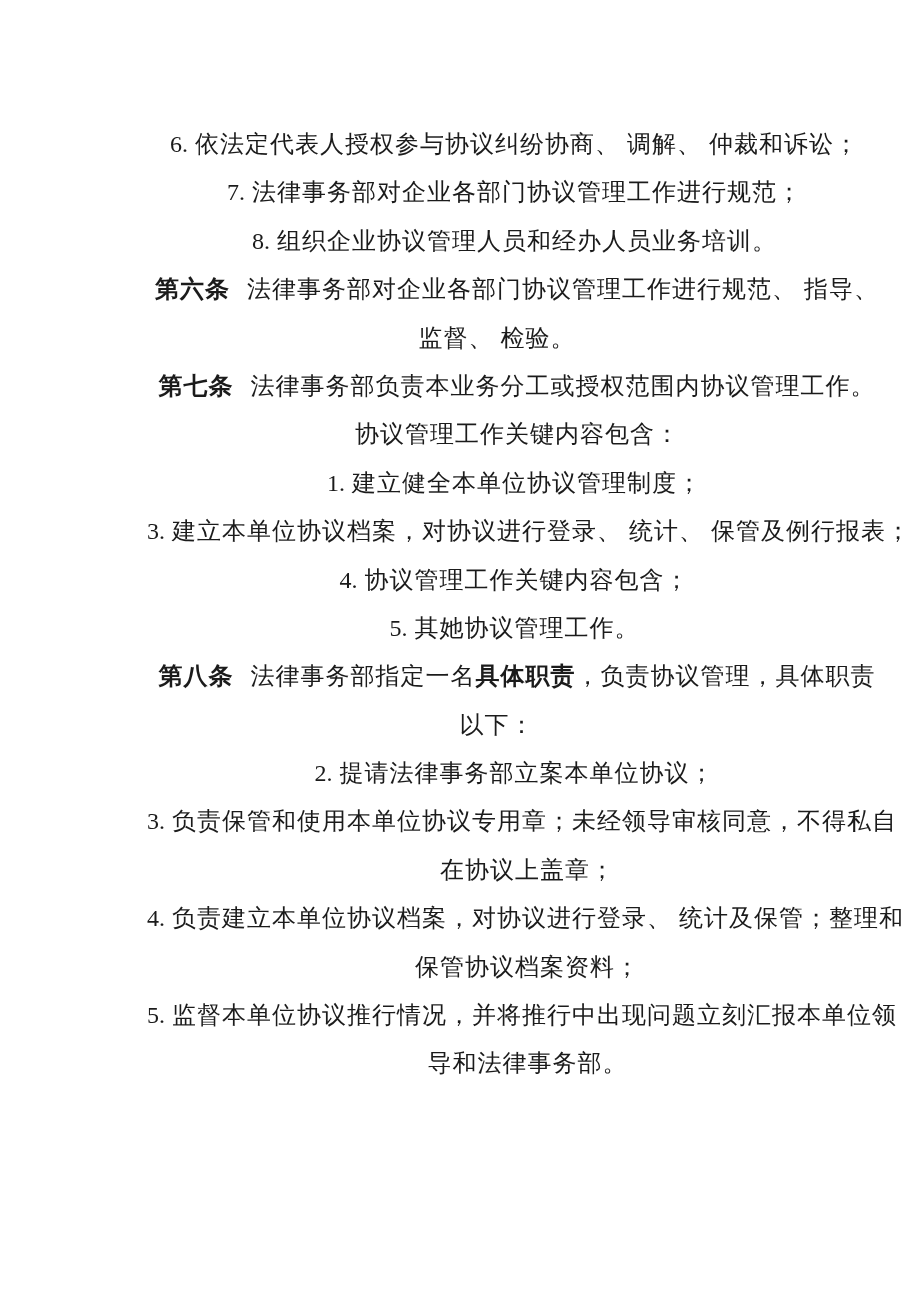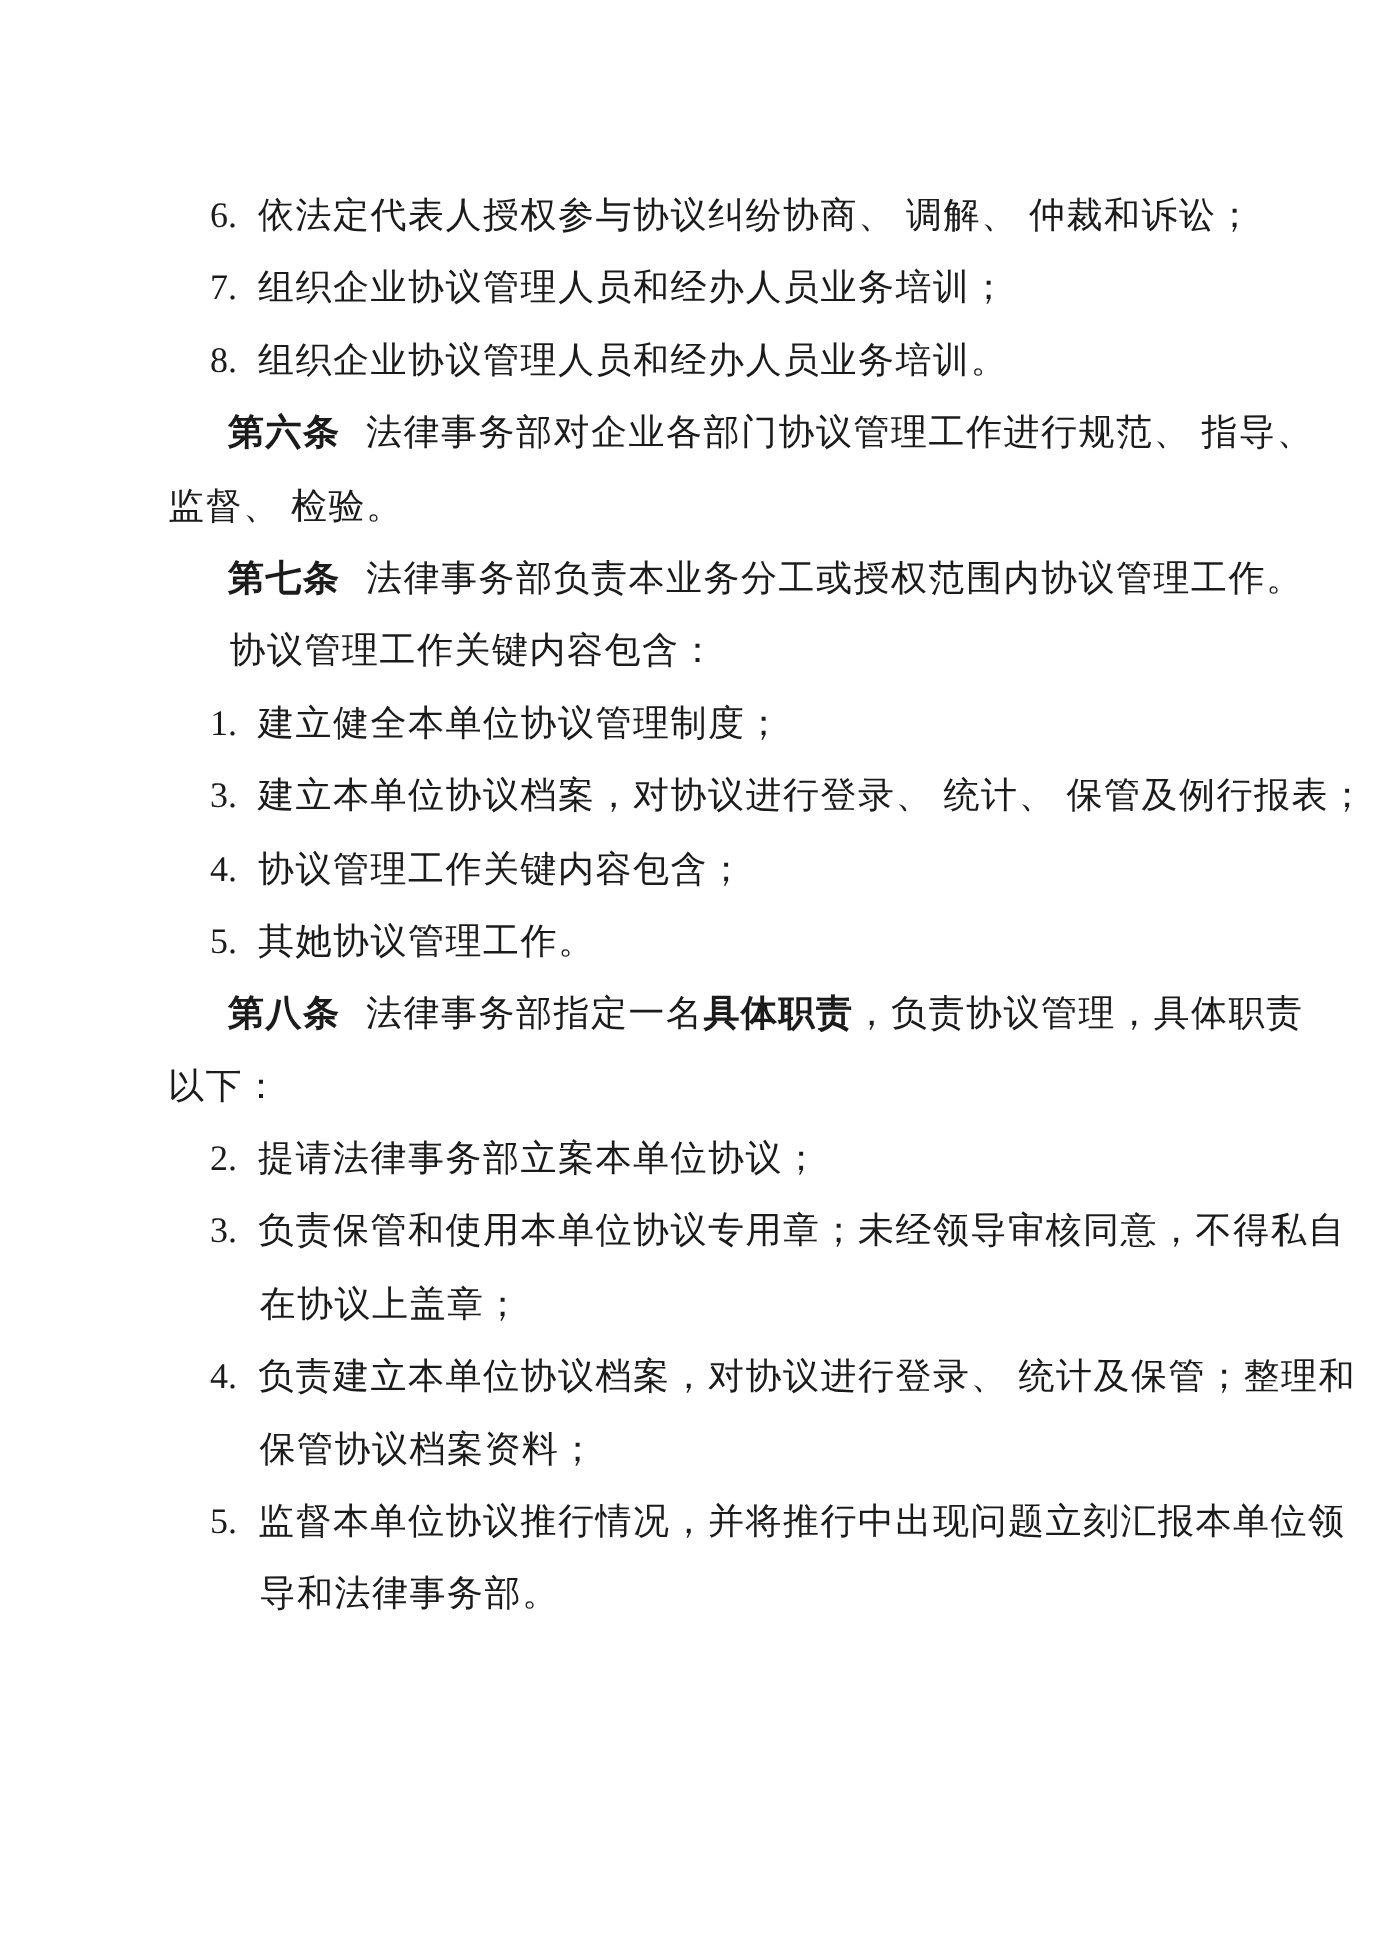--- a/index.html
+++ b/index.html
@@ -30,20 +30,21 @@
 
   .content {
     position: absolute;
     left: 112px;
     top: 120px;
     width: 770px;
     font-size: 24px;
     line-height: 48.4px;
     letter-spacing: 1px;
     z-index: 2;
+    text-align: center;
   }
 
   .line { white-space: nowrap; height: 48.4px; }
 
   
   .li   { padding-left: 28px; }
   .num  { display: inline-block; width: 32px; letter-spacing: 0; }
 
   
   .art  { padding-left: 40px; }
@@ -66,21 +67,21 @@
 <div class="page">
 
 
   <div class="content">
 
     <div class="line li">
       <span class="num">6.</span><span>依法定代表人授权参与协议纠纷协商、 调解、 仲裁和诉讼；</span>
     </div>
 
     <div class="line li">
-      <span class="num">7.</span><span>组织企业协议管理人员和经办人员业务培训；</span>
+      <span class="num">7.</span><span>法律事务部对企业各部门协议管理工作进行规范；</span>
     </div>
 
     <div class="line li">
       <span class="num">8.</span><span>组织企业协议管理人员和经办人员业务培训。</span>
     </div>
 
     <div class="line art">
       <span class="lbl">第六条</span><span>法律事务部对企业各部门协议管理工作进行规范、 指导、</span>
     </div>
 

